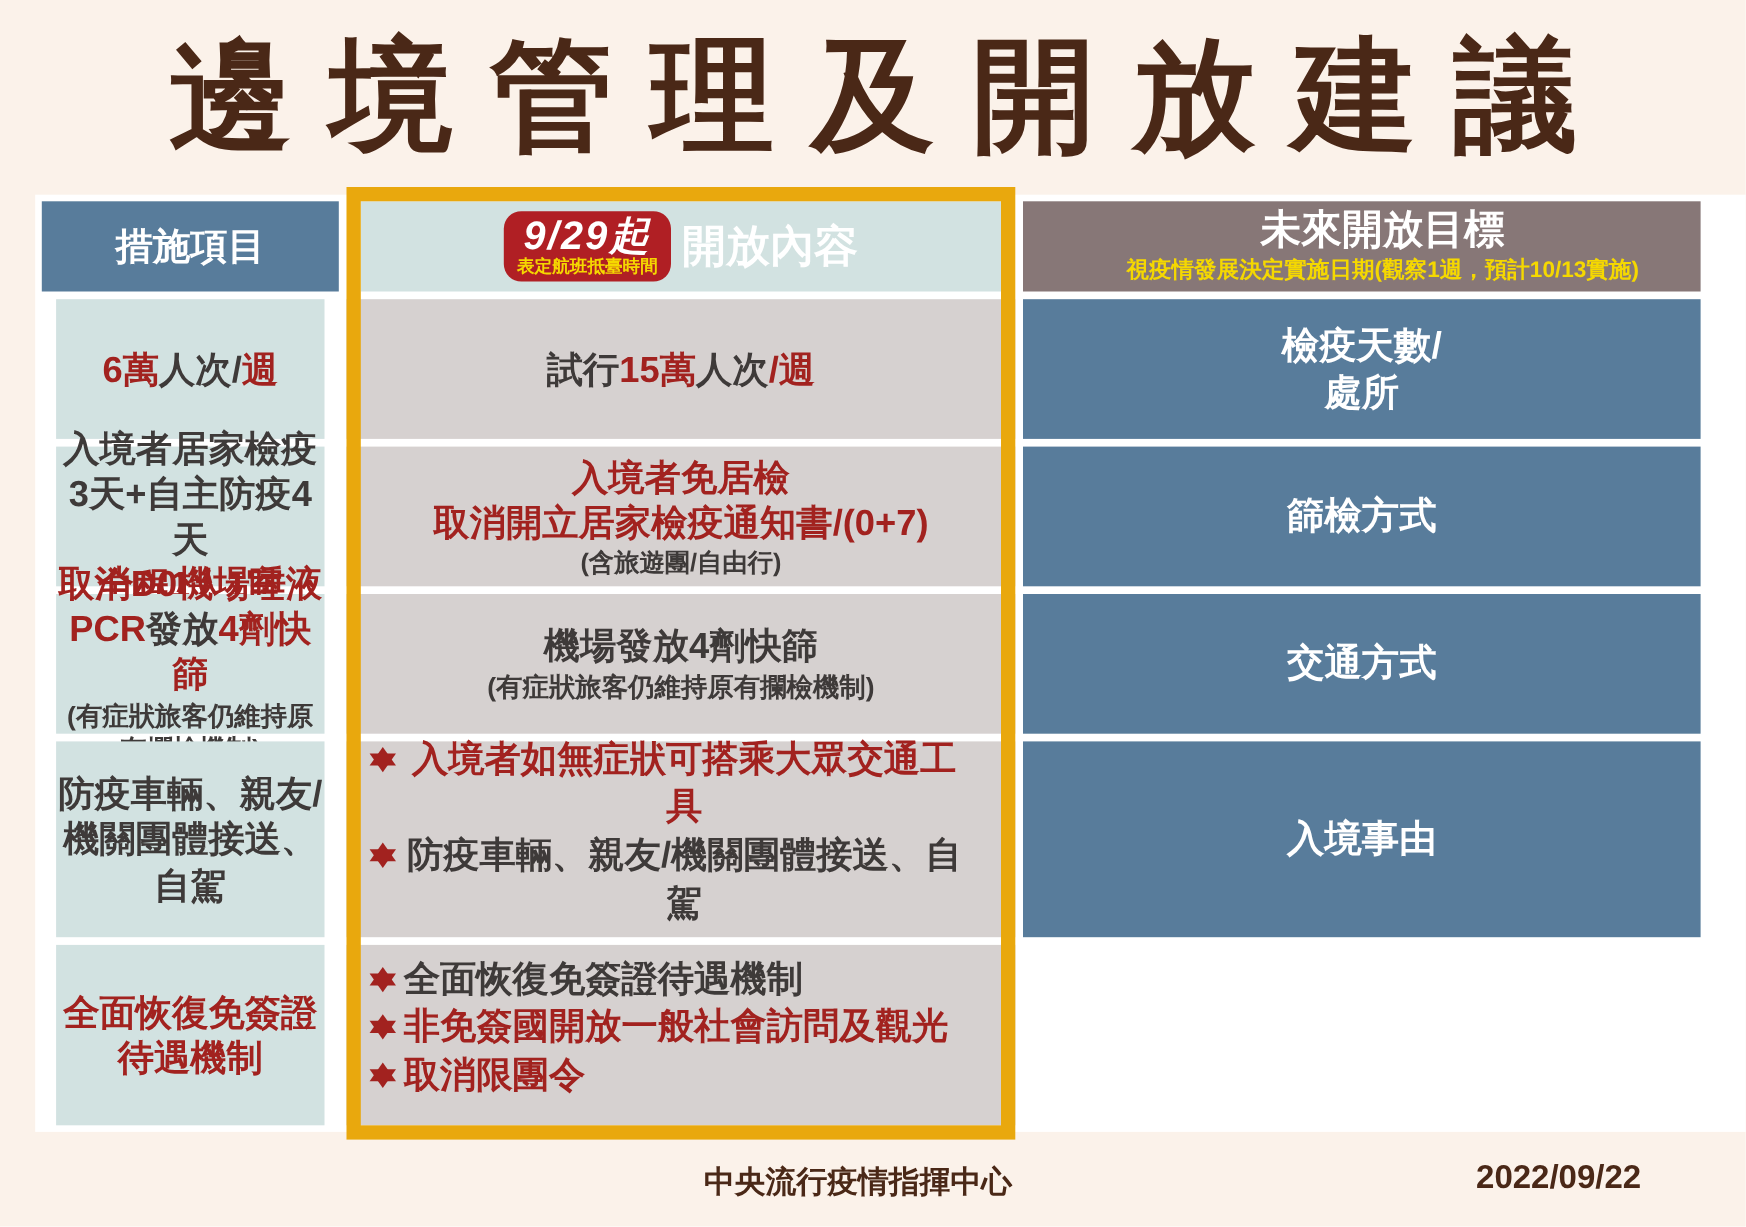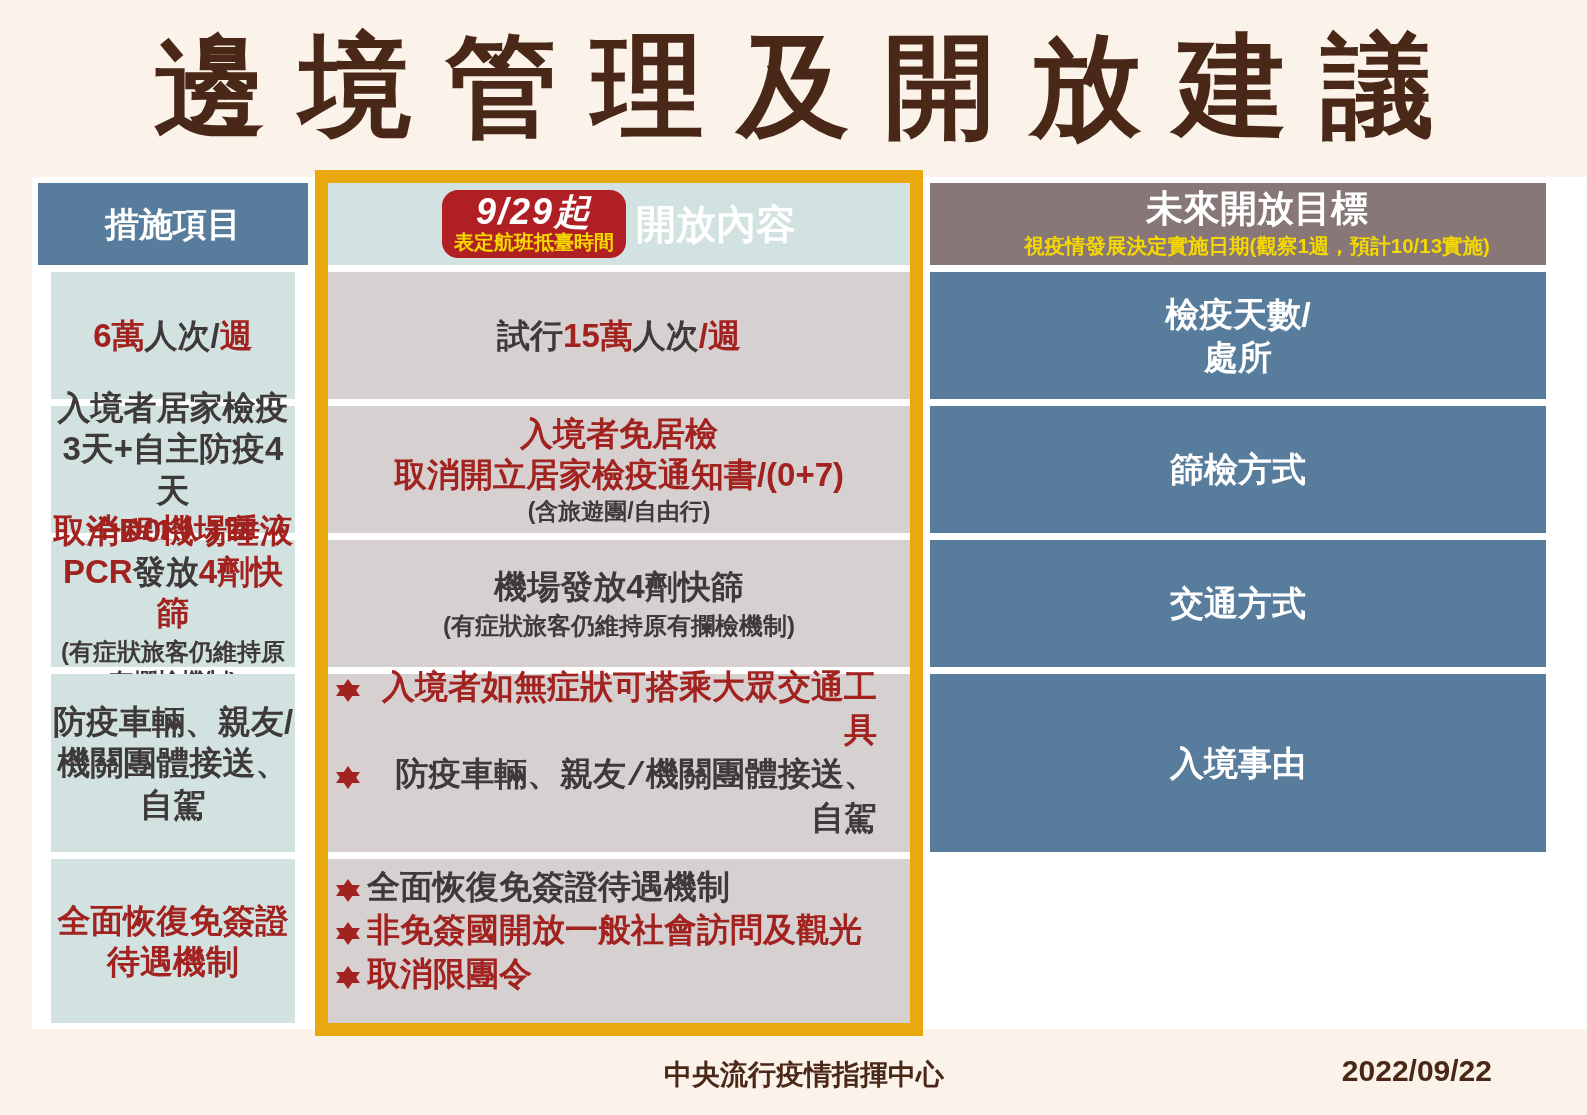--- a/index.html
+++ b/index.html
@@ -65,35 +65,34 @@
   .cell.head3{ background:var(--taupe); color:#fff; font-weight:bold;padding-left:38px;}
   .cell.mid{ background:var(--teal); margin:0 13px;}
   .cell.fut{ background:var(--gray);}
   .badge{
     background:var(--badge-red);
     border-radius:16px;
     padding:3px 12px 5px 12px;
     line-height:1.05;
   }
   .badge-date{ color:#fff; font-size:36px; font-weight:bold; letter-spacing:2px;font-style:italic;}
-  .badge-note{ color:var(--yellow); font-size:20px; font-weight:bold; margin-top:2px;}
+  .badge-note{ color:var(--yellow); font-size:16px; font-weight:bold; margin-top:2px;}
   .open-title{ font-size:40px; font-weight:bold;}
   .fut-title{ font-size:37px; font-weight:bold; line-height:1.1;}
   .fut-note{ color:var(--yellow); font-size:20.5px; font-weight:bold; margin-top:3px;}
   .big{ font-size:33px; font-weight:bold;}
   .note{ font-size:24px; font-weight:bold; color:var(--dark); margin-top:4px;}
   .note-sm{ font-size:23px; font-weight:bold; color:var(--dark); margin-top:2px;}
   .red{ color:var(--red);}
   .dark{ color:var(--dark);}
   .pre{ white-space:pre-line;}
   .cell.bullets{
     align-items:flex-start;
-    text-align:right;
+    text-align:center;
     padding:6px 46px 22px 20px;
-    font-family:Liberation Mono, monospace;
   }
   .bullet{
     display:flex;
     align-items:flex-start;
     font-size:33px;
     font-weight:bold;
     line-height:1.32;
   }
   .star{
     position:relative;
@@ -108,21 +107,21 @@
     border-right:12px solid transparent;
     border-bottom:17px solid var(--red);
   }
   .star::after{
     content:""; position:absolute; left:1px; top:6px;
     border-left:12px solid transparent;
     border-right:12px solid transparent;
     border-top:17px solid var(--red);
   }
   .footer-org{
-    position:absolute; left:664px; top:1056px;
+    position:absolute; left:640px; top:1056px;
     color:var(--brown); font-size:28px; font-weight:bold;
   }
   .footer-date{
     position:absolute; right:95px; top:1054px;
     color:var(--brown); font-size:30px; font-weight:bold;
   }
 </style>
 </head>
 <body>
 

